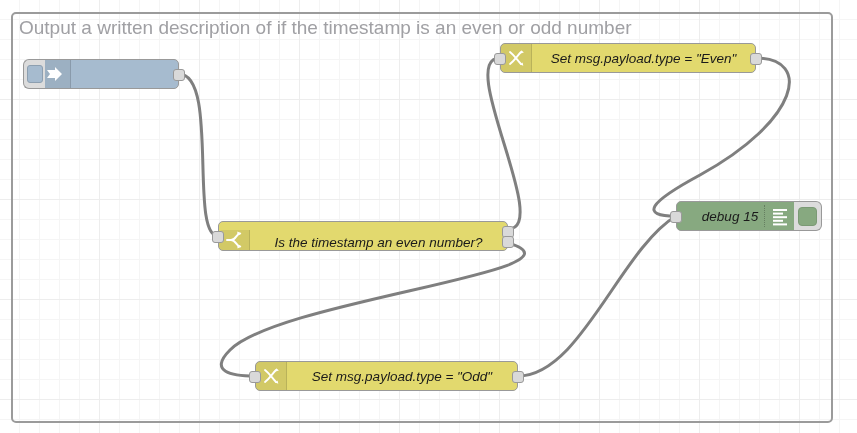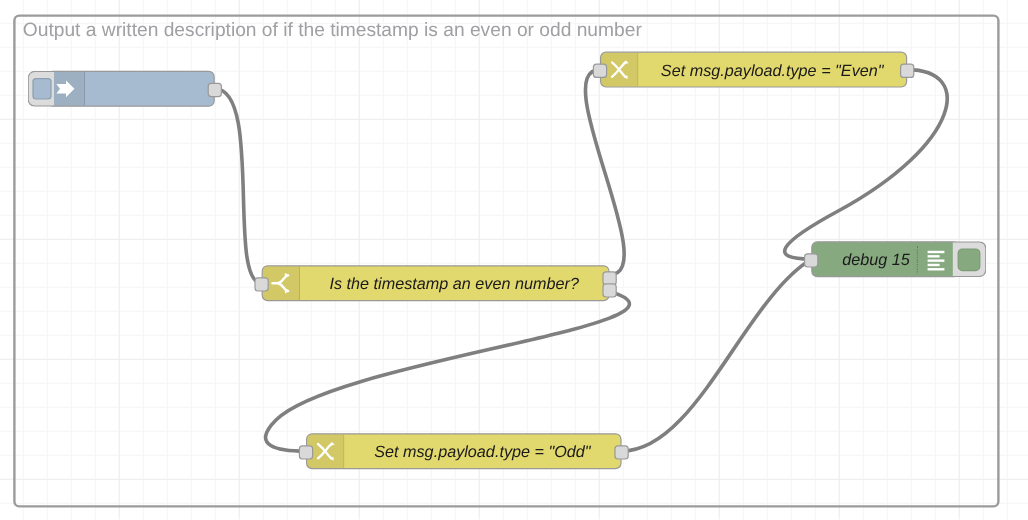--- a/index.html
+++ b/index.html
@@ -30,21 +30,21 @@
   }
   .group-box {
     position: absolute;
     border: 2px solid #9b9b9b;
     border-radius: 5px;
     background: transparent;
   }
   .group-label {
     position: absolute;
     color: #a0a0a4;
-    font-size: 16px;
+    font-size: 19px;
     white-space: nowrap;
     font-family: "Liberation Sans", sans-serif;
   }
   
   .node {
     position: absolute;
     display: flex;
     align-items: stretch;
     border: 1px solid #999999;
     border-radius: 5px;
@@ -71,21 +71,21 @@
     color: #1a1a1a;
     white-space: nowrap;
   }
   .node-label.italic { font-style: italic; }
 
   
   .n-inject  { background: #a6bbcf; }
   .n-inject .node-icon { background: rgba(0,0,0,0.06); }
   .n-change  { background: #e2d96e; }
   .n-change .node-icon { background: rgba(0,0,0,0.07); }
-  .n-switch  { background: #e2d96e; }
+  .n-switch  { background: #e2d96e; align-items: flex-end; }
   .n-switch .node-icon { background: rgba(0,0,0,0.07); }
   .n-debug   { background: #87a980; }
 
   
   .port {
     position: absolute;
     width: 12px;
     height: 12px;
     background: #d9d9d9;
     border: 1px solid #999999;

